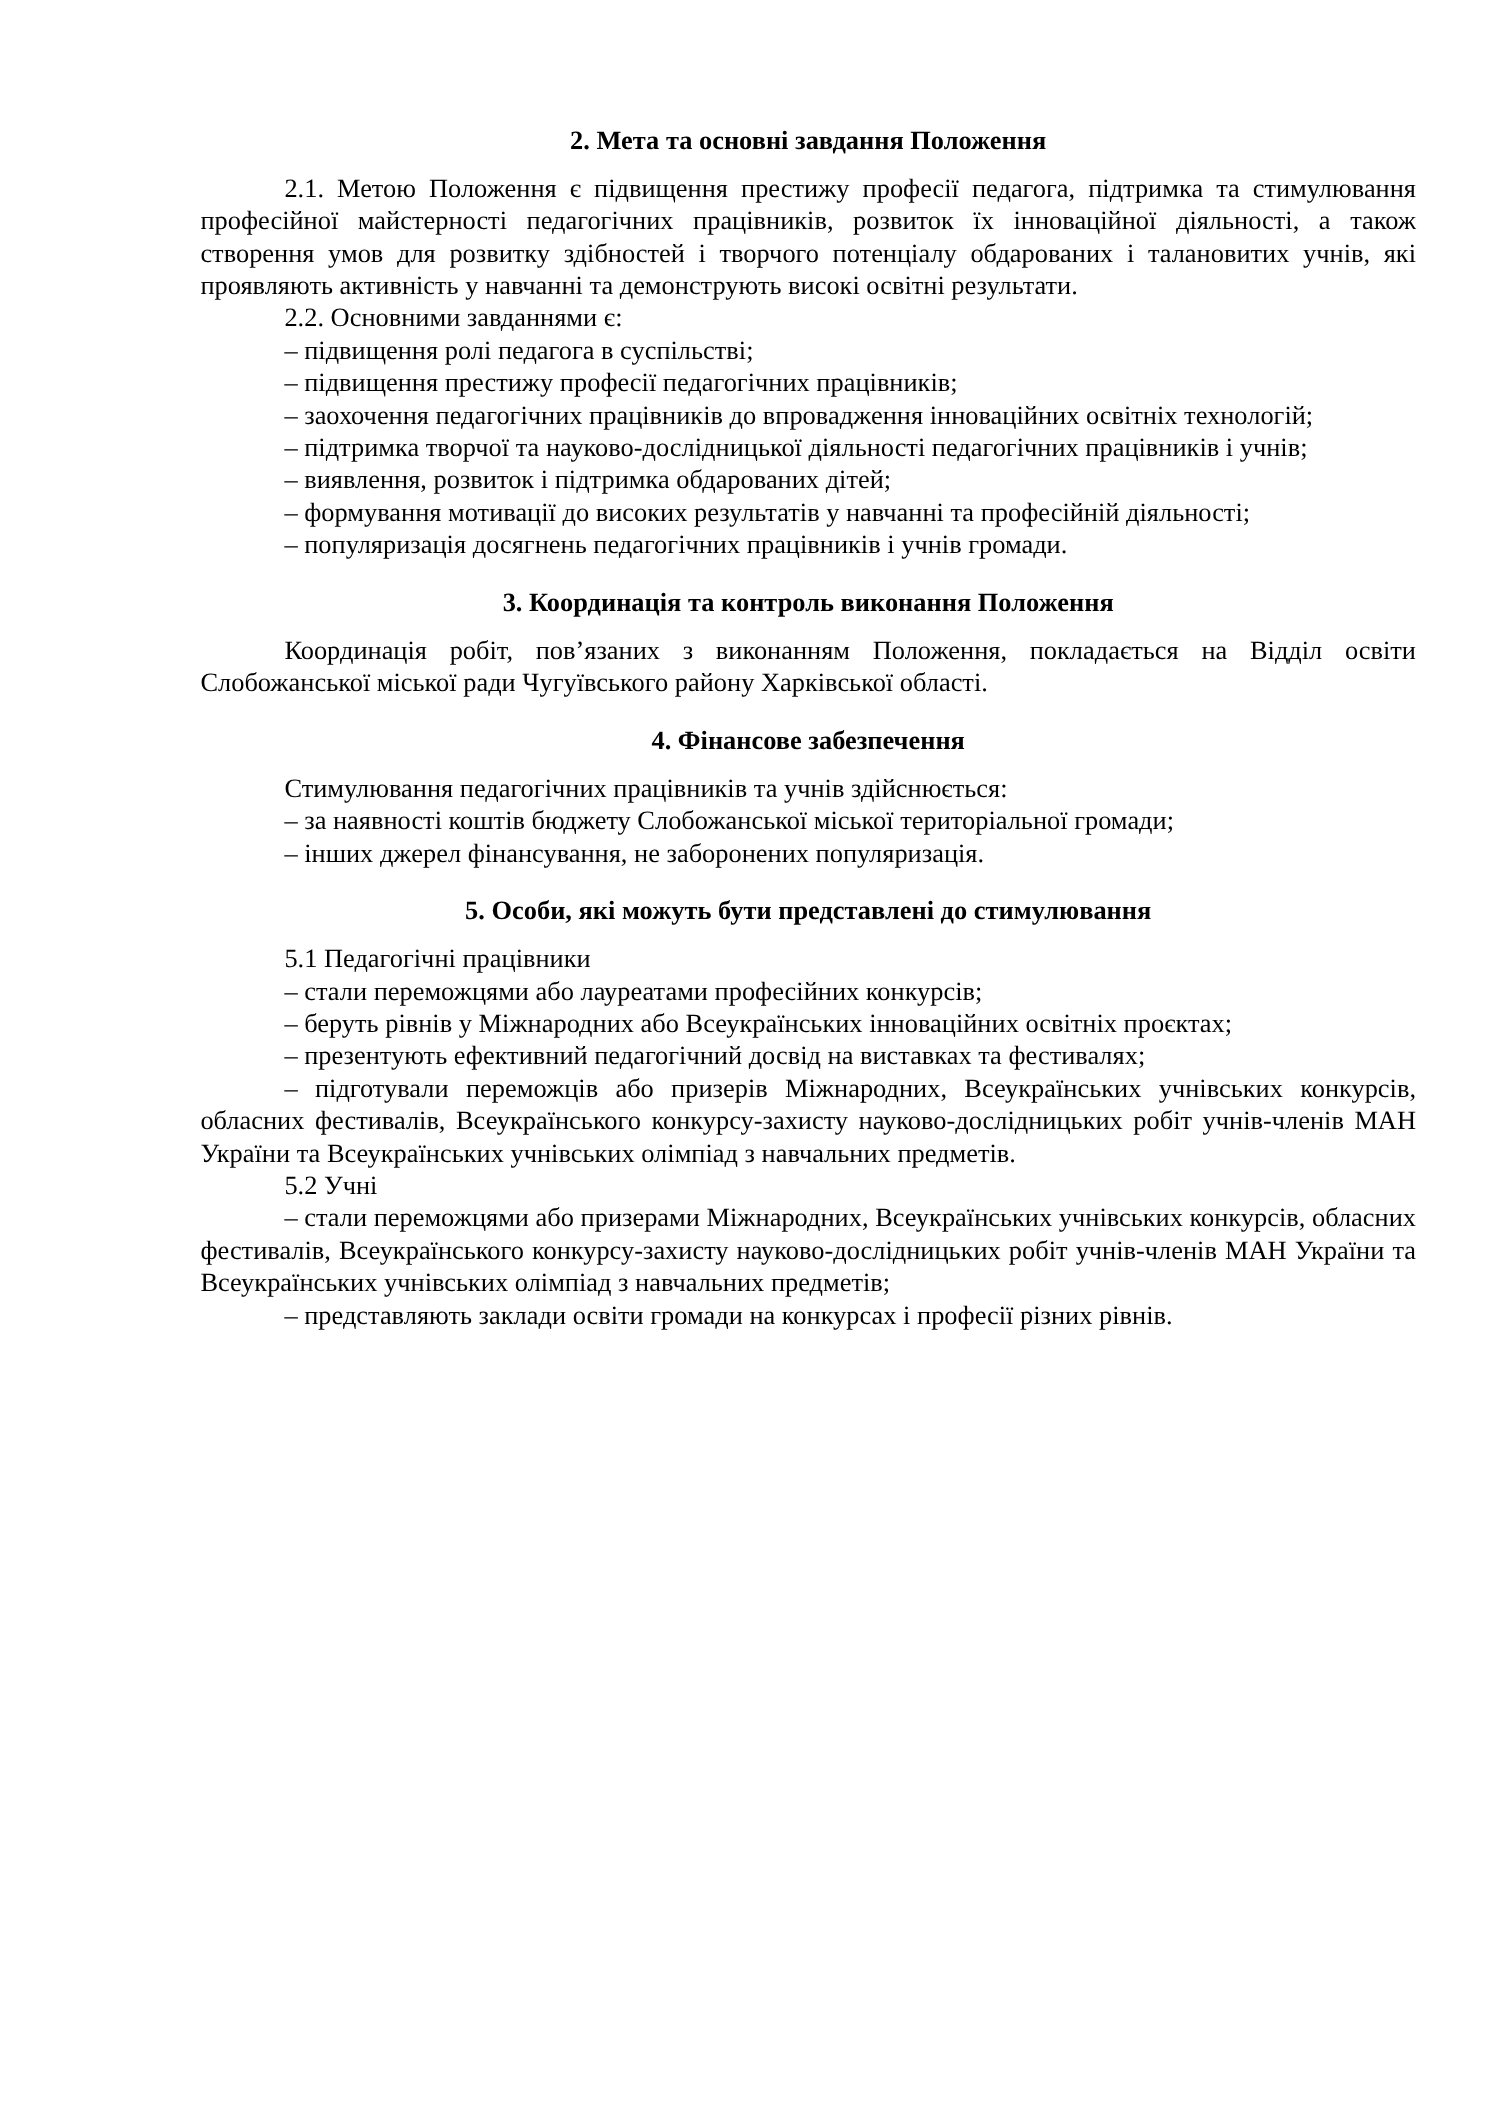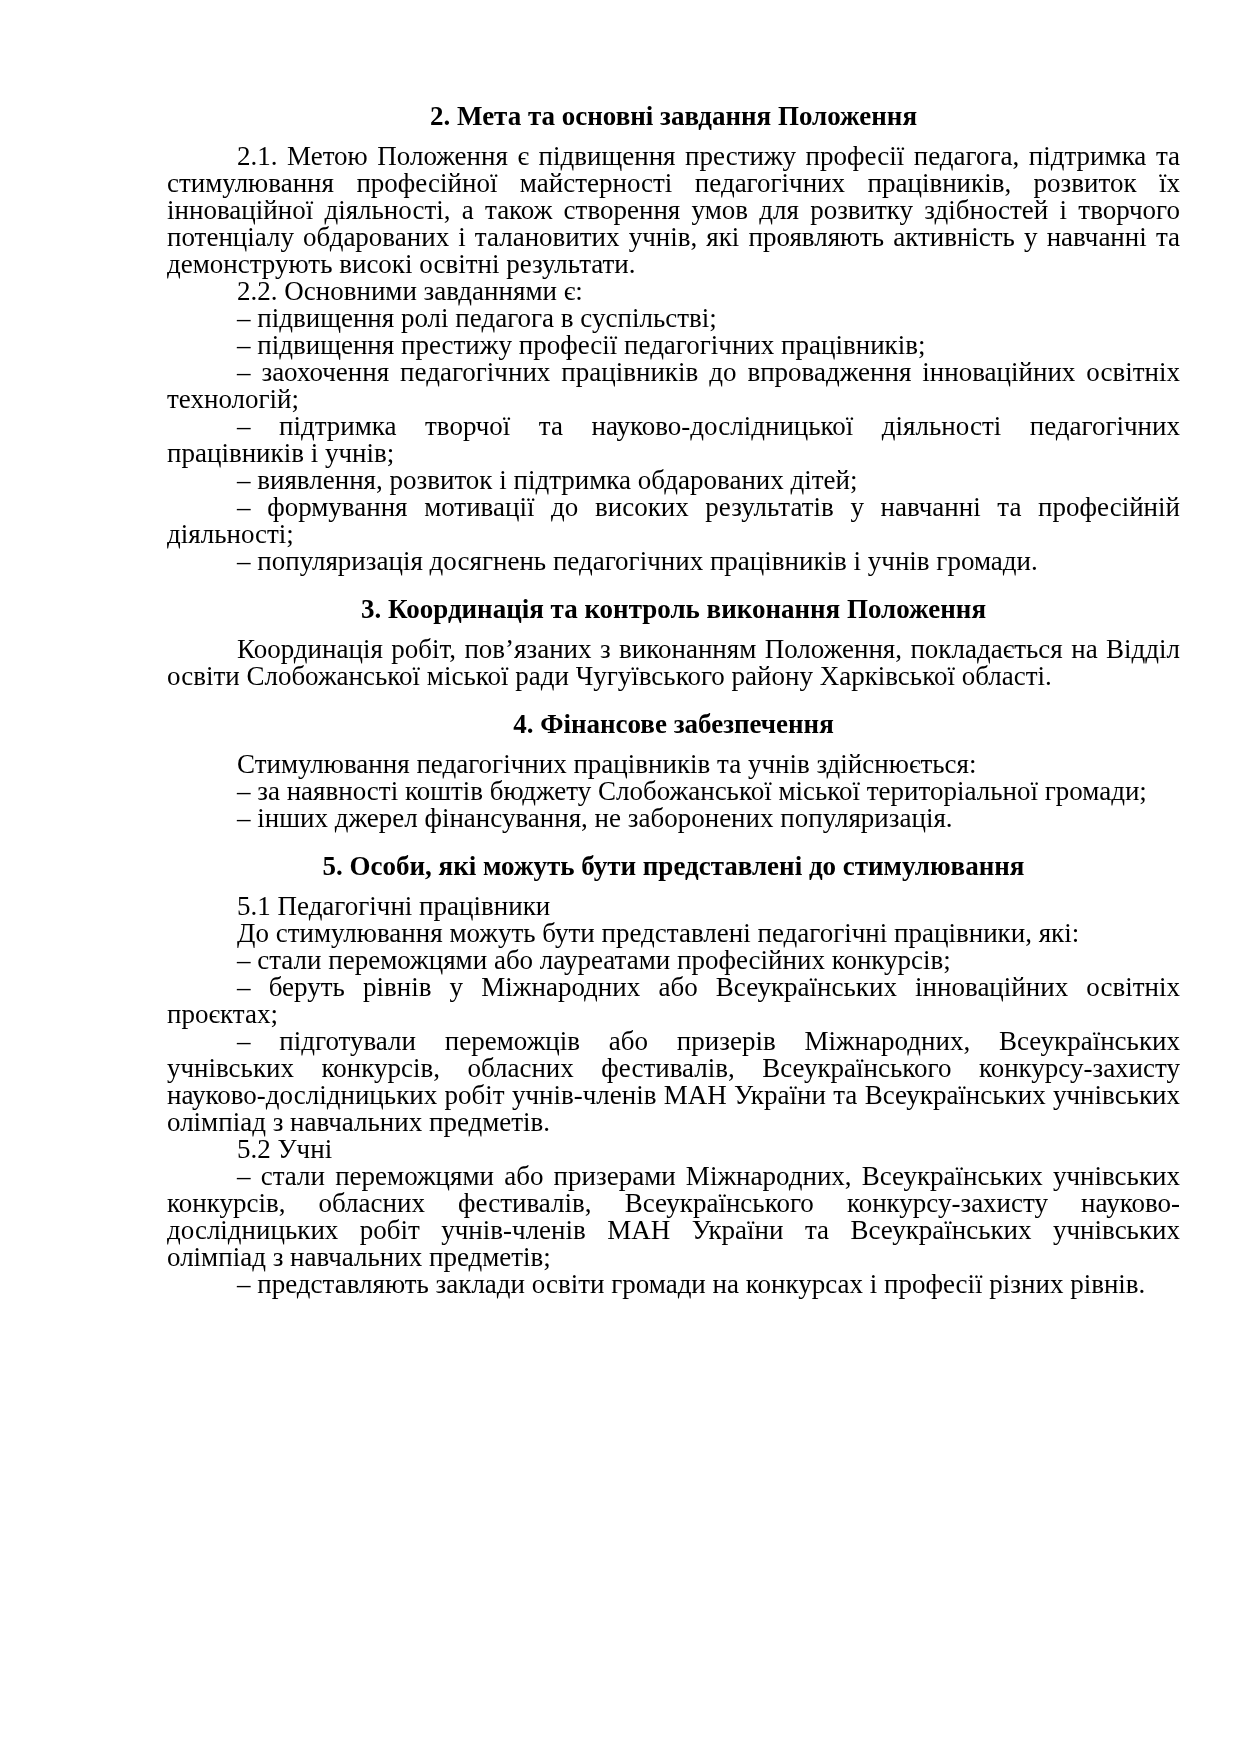--- a/index.html
+++ b/index.html
@@ -7,21 +7,21 @@
     padding: 0;
     background: #ffffff;
   }
   .page {
     position: relative;
     width: 1240px;
     height: 1754px;
     background: #ffffff;
     color: #000000;
     font-family: "Liberation Serif", "DejaVu Serif", serif;
-    font-size: 27px;
+    font-size: 22px;
     line-height: 27px;
     box-sizing: border-box;
     padding: 82px 60px 0 167px;
     overflow: hidden;
   }
   .blk { margin: 0; }
   .h {
     font-weight: bold;
     text-align: center;
     margin: 21px 0 13px 0;
@@ -47,20 +47,20 @@
   <p class="blk p">– формування мотивації до високих результатів у навчанні та професійній діяльності;</p>
   <p class="blk p">– популяризація досягнень педагогічних працівників і учнів громади.</p>
   <p class="blk h">3. Координація та контроль виконання Положення</p>
   <p class="blk p">Координація робіт, пов’язаних з виконанням Положення, покладається на Відділ освіти Слобожанської міської ради Чугуївського району Харківської області.</p>
   <p class="blk h">4. Фінансове забезпечення</p>
   <p class="blk p">Стимулювання педагогічних працівників та учнів здійснюється:</p>
   <p class="blk p">– за наявності коштів бюджету Слобожанської міської територіальної громади;</p>
   <p class="blk p">– інших джерел фінансування, не заборонених популяризація.</p>
   <p class="blk h">5. Особи, які можуть бути представлені до стимулювання</p>
   <p class="blk p">5.1 Педагогічні працівники</p>
-  <p class="blk p sp">До стимулювання можуть бути представлені педагогічні працівники, які:</p>
   <p class="blk p">– стали переможцями або лауреатами професійних конкурсів;</p>
   <p class="blk p">– беруть рівнів у Міжнародних або Всеукраїнських інноваційних освітніх проєктах;</p>
+  <p class="blk p">– презентують ефективний педагогічний досвід на виставках та фестивалях;</p>
   <p class="blk p">– підготували переможців або призерів Міжнародних, Всеукраїнських учнівських конкурсів, обласних фестивалів, Всеукраїнського конкурсу-захисту науково-дослідницьких робіт учнів-членів МАН України та Всеукраїнських учнівських олімпіад з навчальних предметів.</p>
   <p class="blk p sp">5.2 Учні</p>
   <p class="blk p">– стали переможцями або призерами Міжнародних, Всеукраїнських учнівських конкурсів, обласних фестивалів, Всеукраїнського конкурсу-захисту науково-дослідницьких робіт учнів-членів МАН України та Всеукраїнських учнівських олімпіад з навчальних предметів;</p>
   <p class="blk p">– представляють заклади освіти громади на конкурсах і професії різних рівнів.</p>
 </div>
 
 </body></html>

